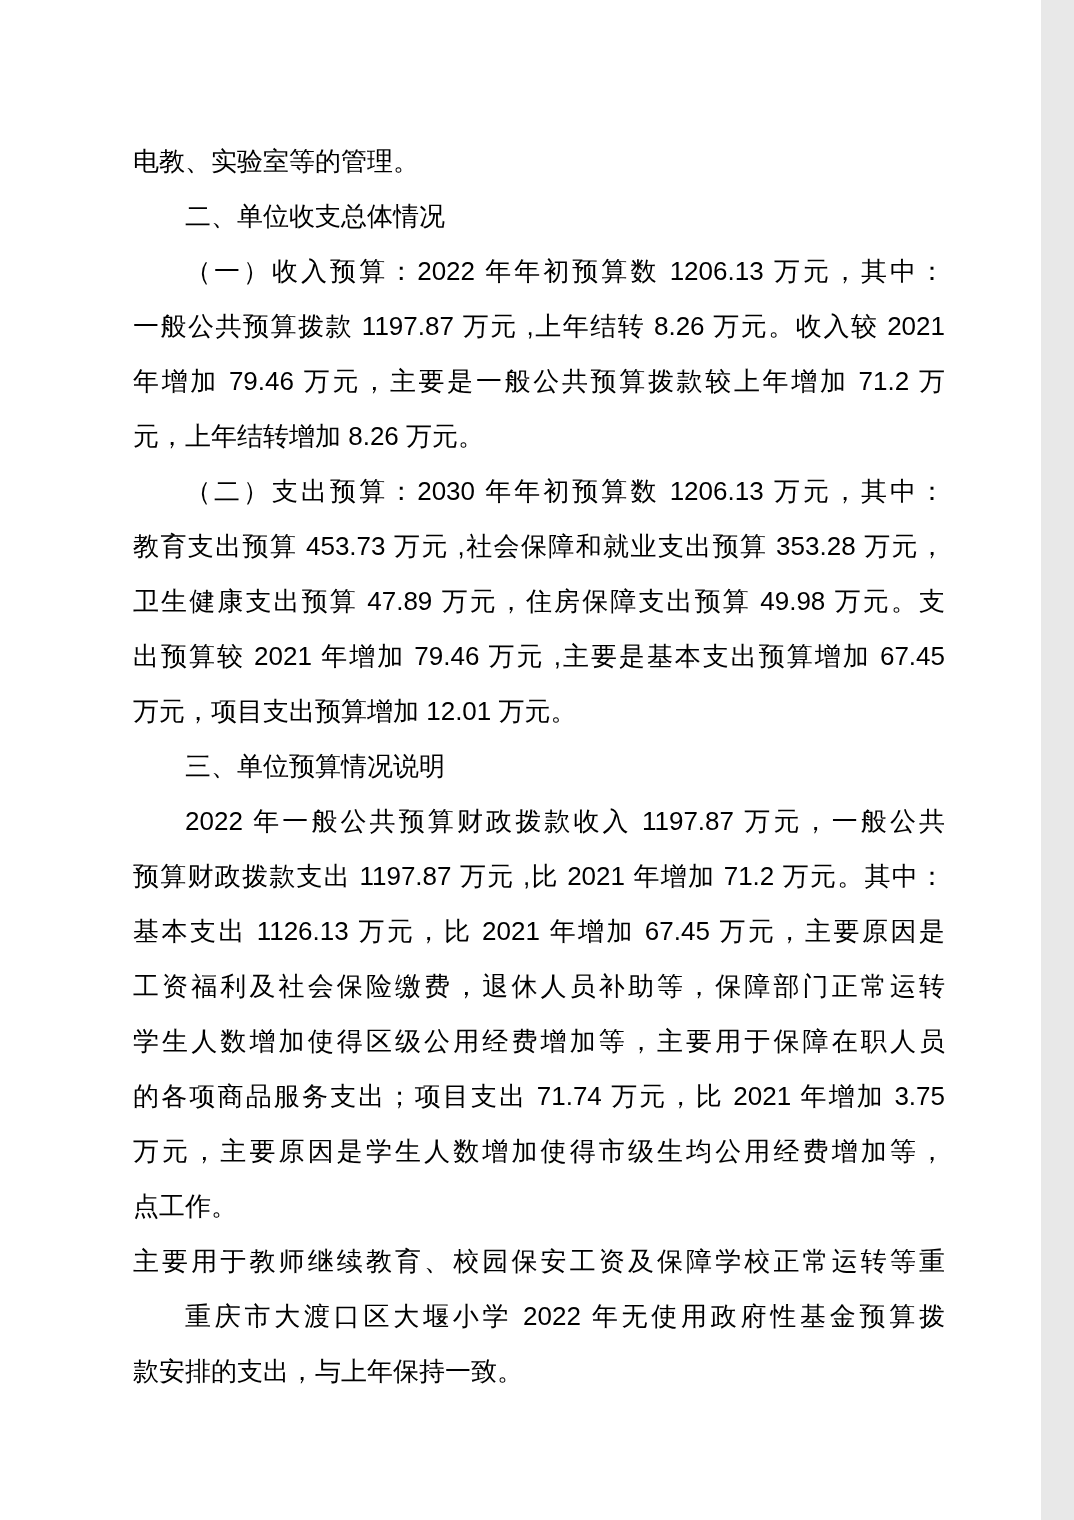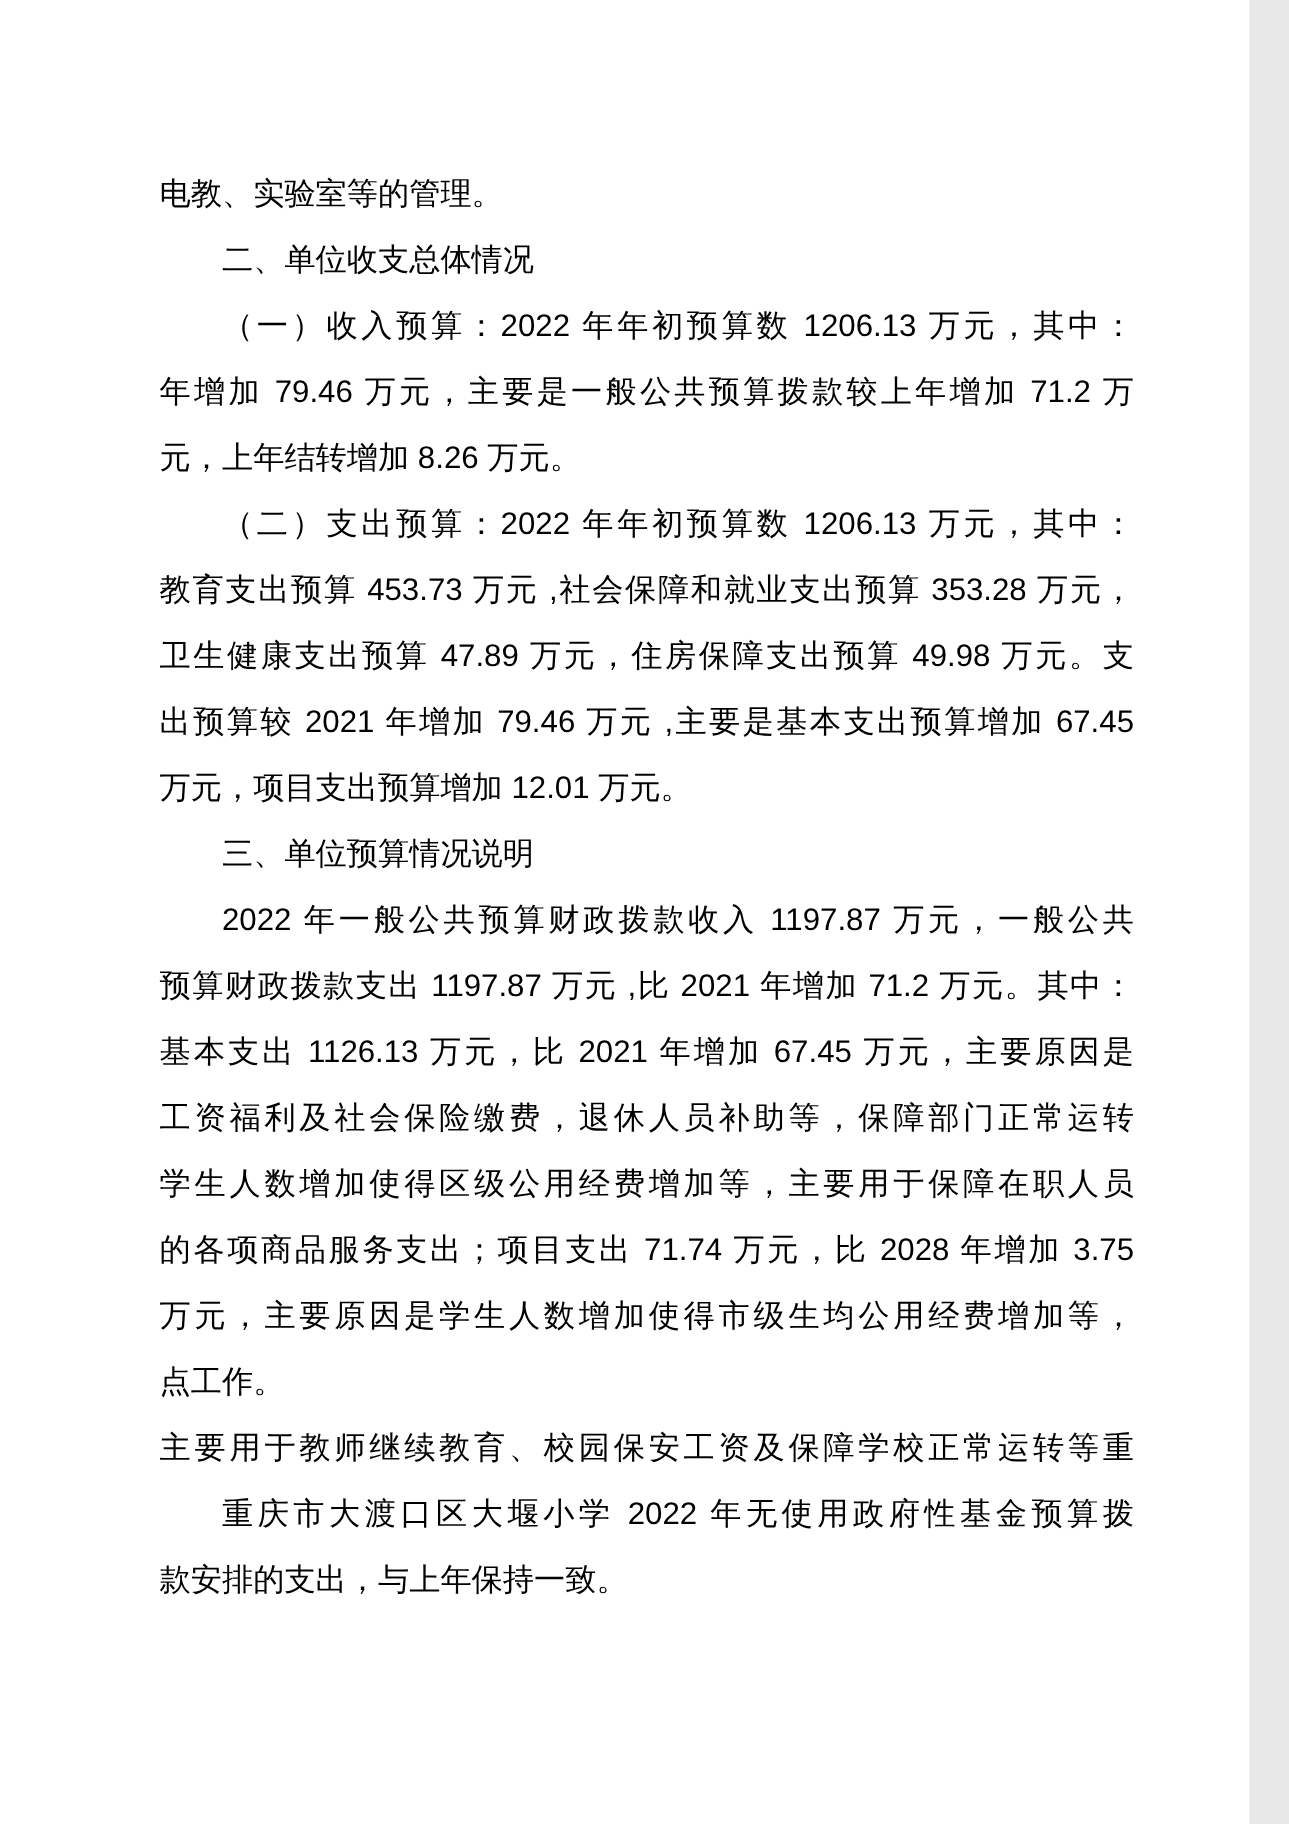--- a/index.html
+++ b/index.html
@@ -43,40 +43,41 @@
 <div class="page" style="background: rgb(255, 255, 255);">
   <div class="text-block" style="color: rgb(0, 0, 0);">
       <div>
         <div class="line">电教、实验室等的管理。</div>
       </div>
       <div>
         <div class="line indent">二、单位收支总体情况</div>
       </div>
       <div>
         <div class="line indent fill">（一）收入预算：2022 年年初预算数 1206.13 万元，其中：</div>
+        <div class="line fill">一般公共预算拨款 1197.87 万元 ,上年结转 8.26 万元。收入较 2021</div>
         <div class="line fill">年增加 79.46 万元，主要是一般公共预算拨款较上年增加 71.2 万</div>
         <div class="line">元，上年结转增加 8.26 万元。</div>
       </div>
       <div>
-        <div class="line indent fill">（二）支出预算：2022 年年初预算数 1206.13 万元，其中：</div>
+        <div class="line indent fill">（二）支出预算：2030 年年初预算数 1206.13 万元，其中：</div>
         <div class="line fill">教育支出预算 453.73 万元 ,社会保障和就业支出预算 353.28 万元，</div>
         <div class="line fill">卫生健康支出预算 47.89 万元，住房保障支出预算 49.98 万元。支</div>
         <div class="line fill">出预算较 2021 年增加 79.46 万元 ,主要是基本支出预算增加 67.45</div>
         <div class="line">万元，项目支出预算增加 12.01 万元。</div>
       </div>
       <div>
         <div class="line indent">三、单位预算情况说明</div>
       </div>
       <div>
         <div class="line indent fill">2022 年一般公共预算财政拨款收入 1197.87 万元，一般公共</div>
         <div class="line fill">预算财政拨款支出 1197.87 万元 ,比 2021 年增加 71.2 万元。其中：</div>
         <div class="line fill">基本支出 1126.13 万元，比 2021 年增加 67.45 万元，主要原因是</div>
         <div class="line fill">工资福利及社会保险缴费，退休人员补助等，保障部门正常运转</div>
         <div class="line fill">学生人数增加使得区级公用经费增加等，主要用于保障在职人员</div>
-        <div class="line fill">的各项商品服务支出；项目支出 71.74 万元，比 2028 年增加 3.75</div>
+        <div class="line fill">的各项商品服务支出；项目支出 71.74 万元，比 2021 年增加 3.75</div>
         <div class="line fill">万元，主要原因是学生人数增加使得市级生均公用经费增加等，</div>
         <div class="line">点工作。</div>
         <div class="line fill">主要用于教师继续教育、校园保安工资及保障学校正常运转等重</div>
       </div>
       <div>
         <div class="line indent fill">重庆市大渡口区大堰小学 2022 年无使用政府性基金预算拨</div>
         <div class="line">款安排的支出，与上年保持一致。</div>
       </div>
     </div>
 </div>

